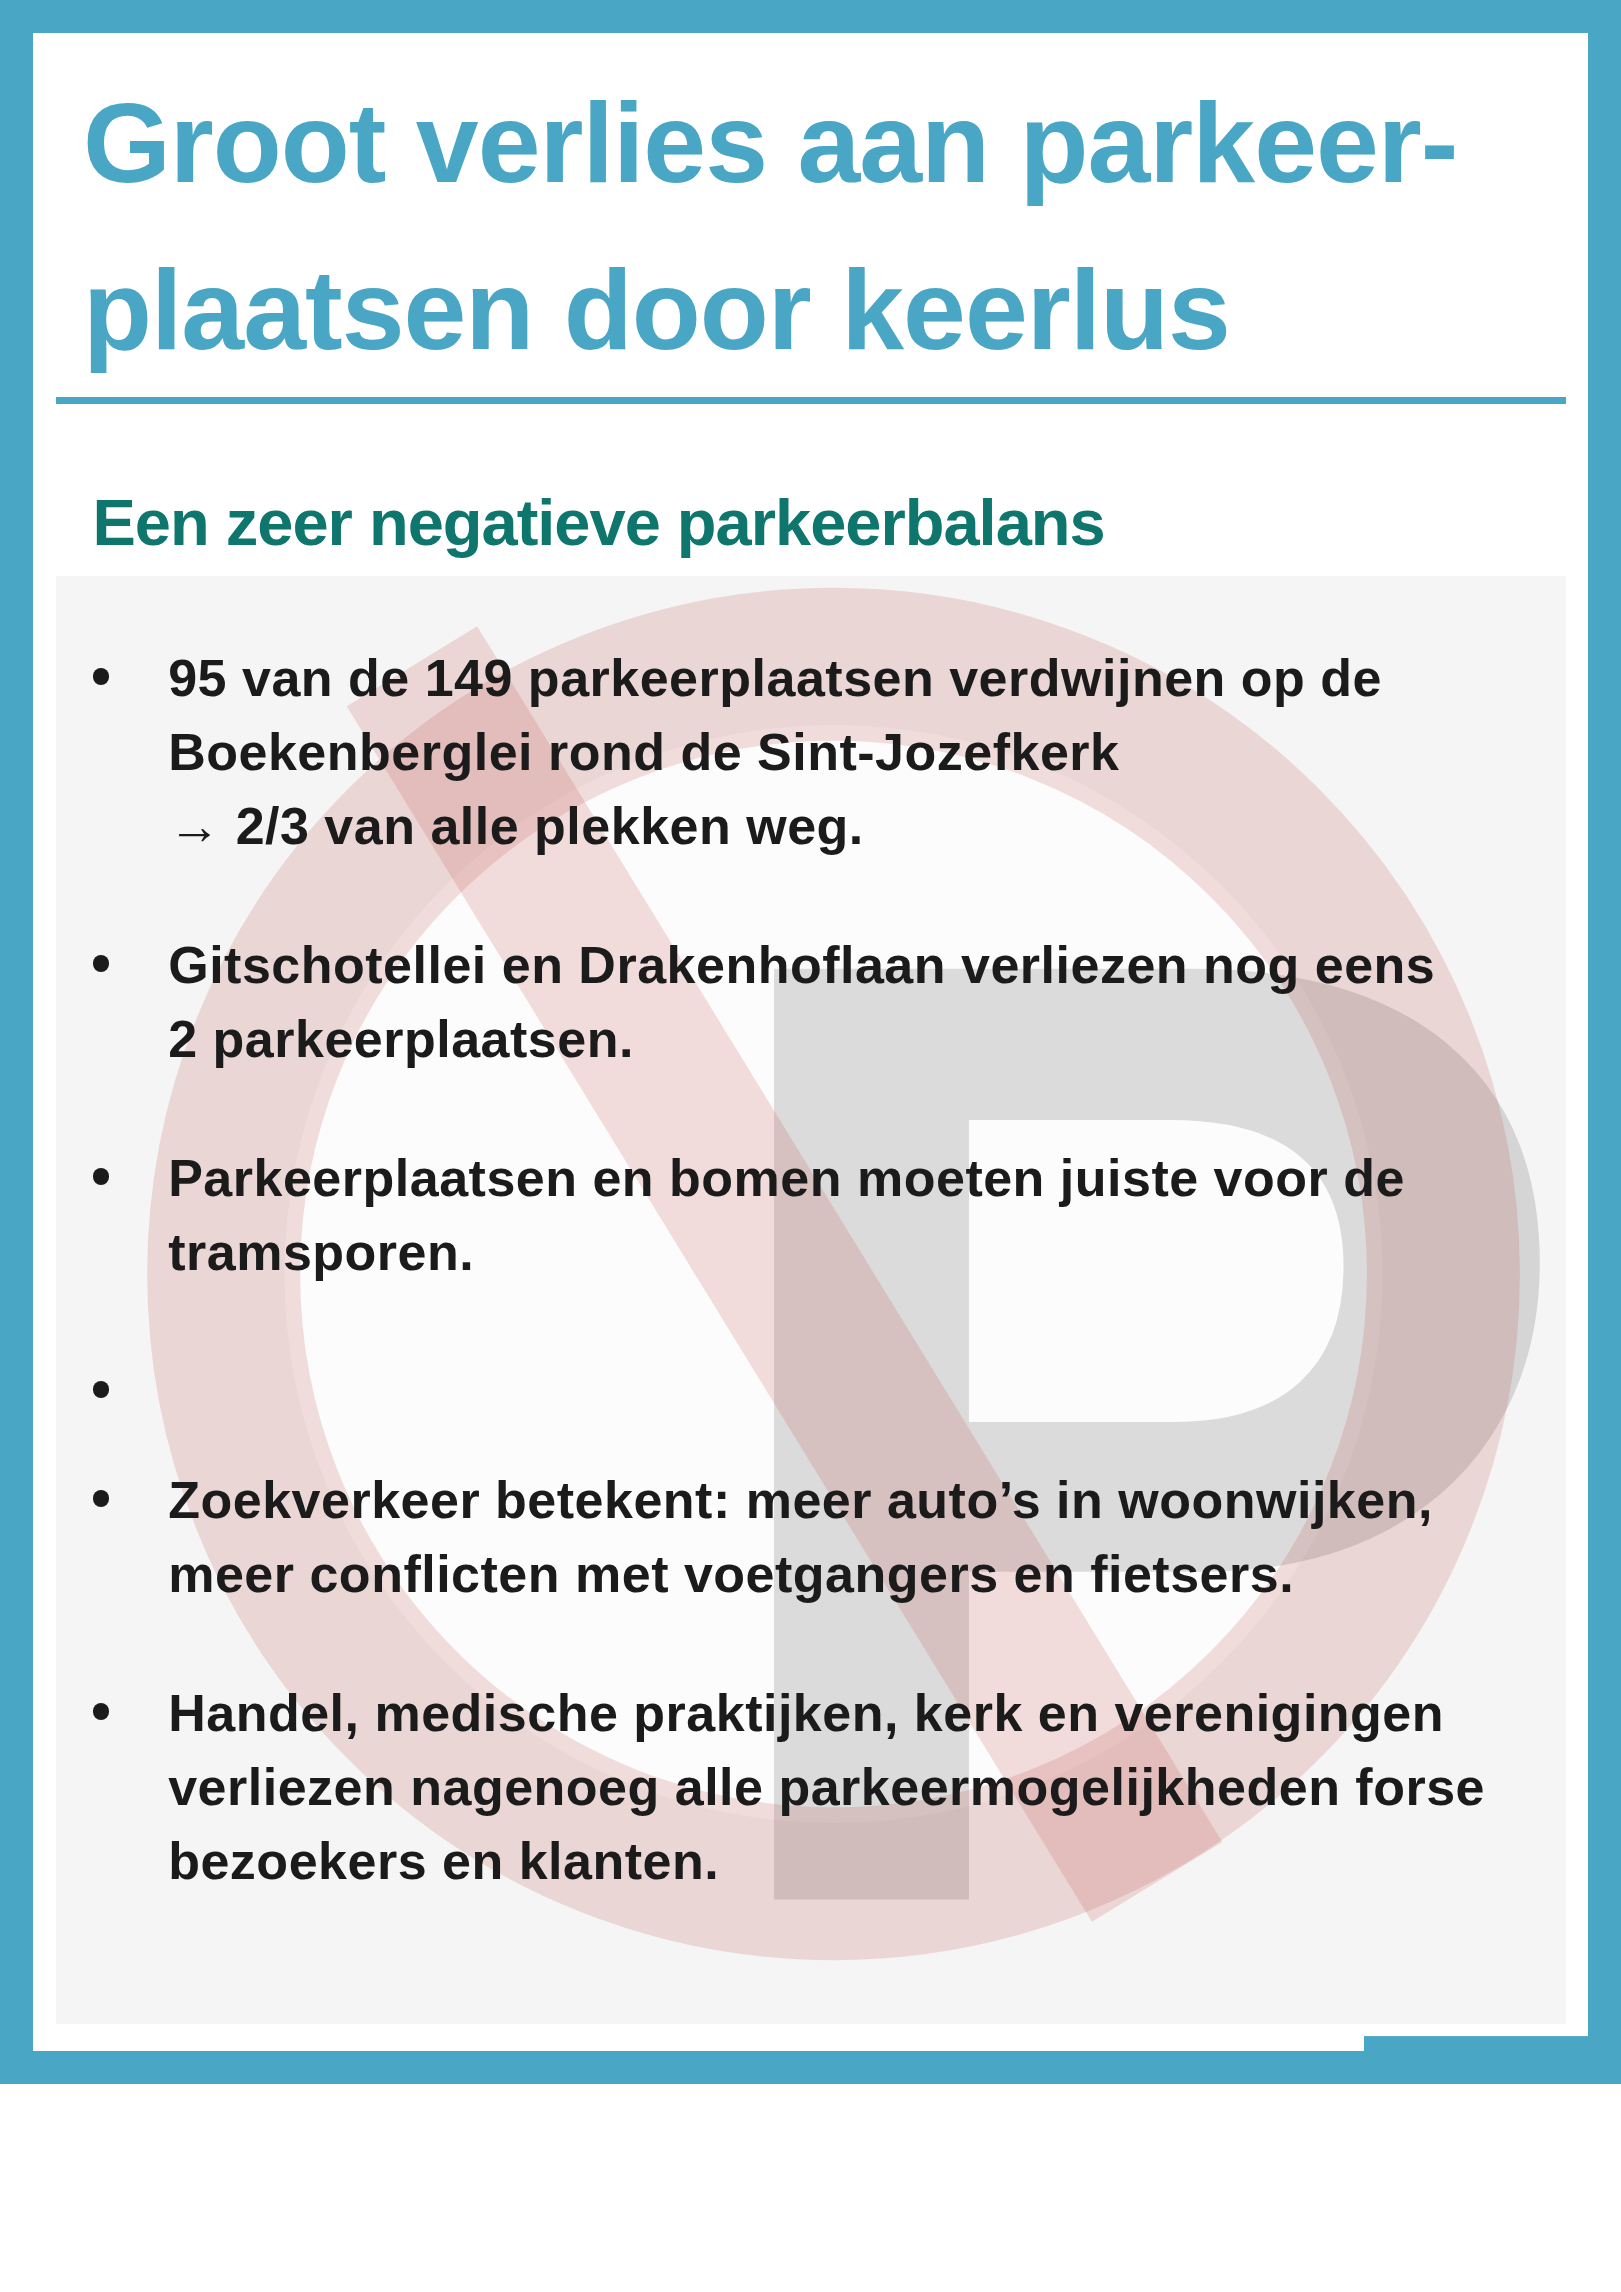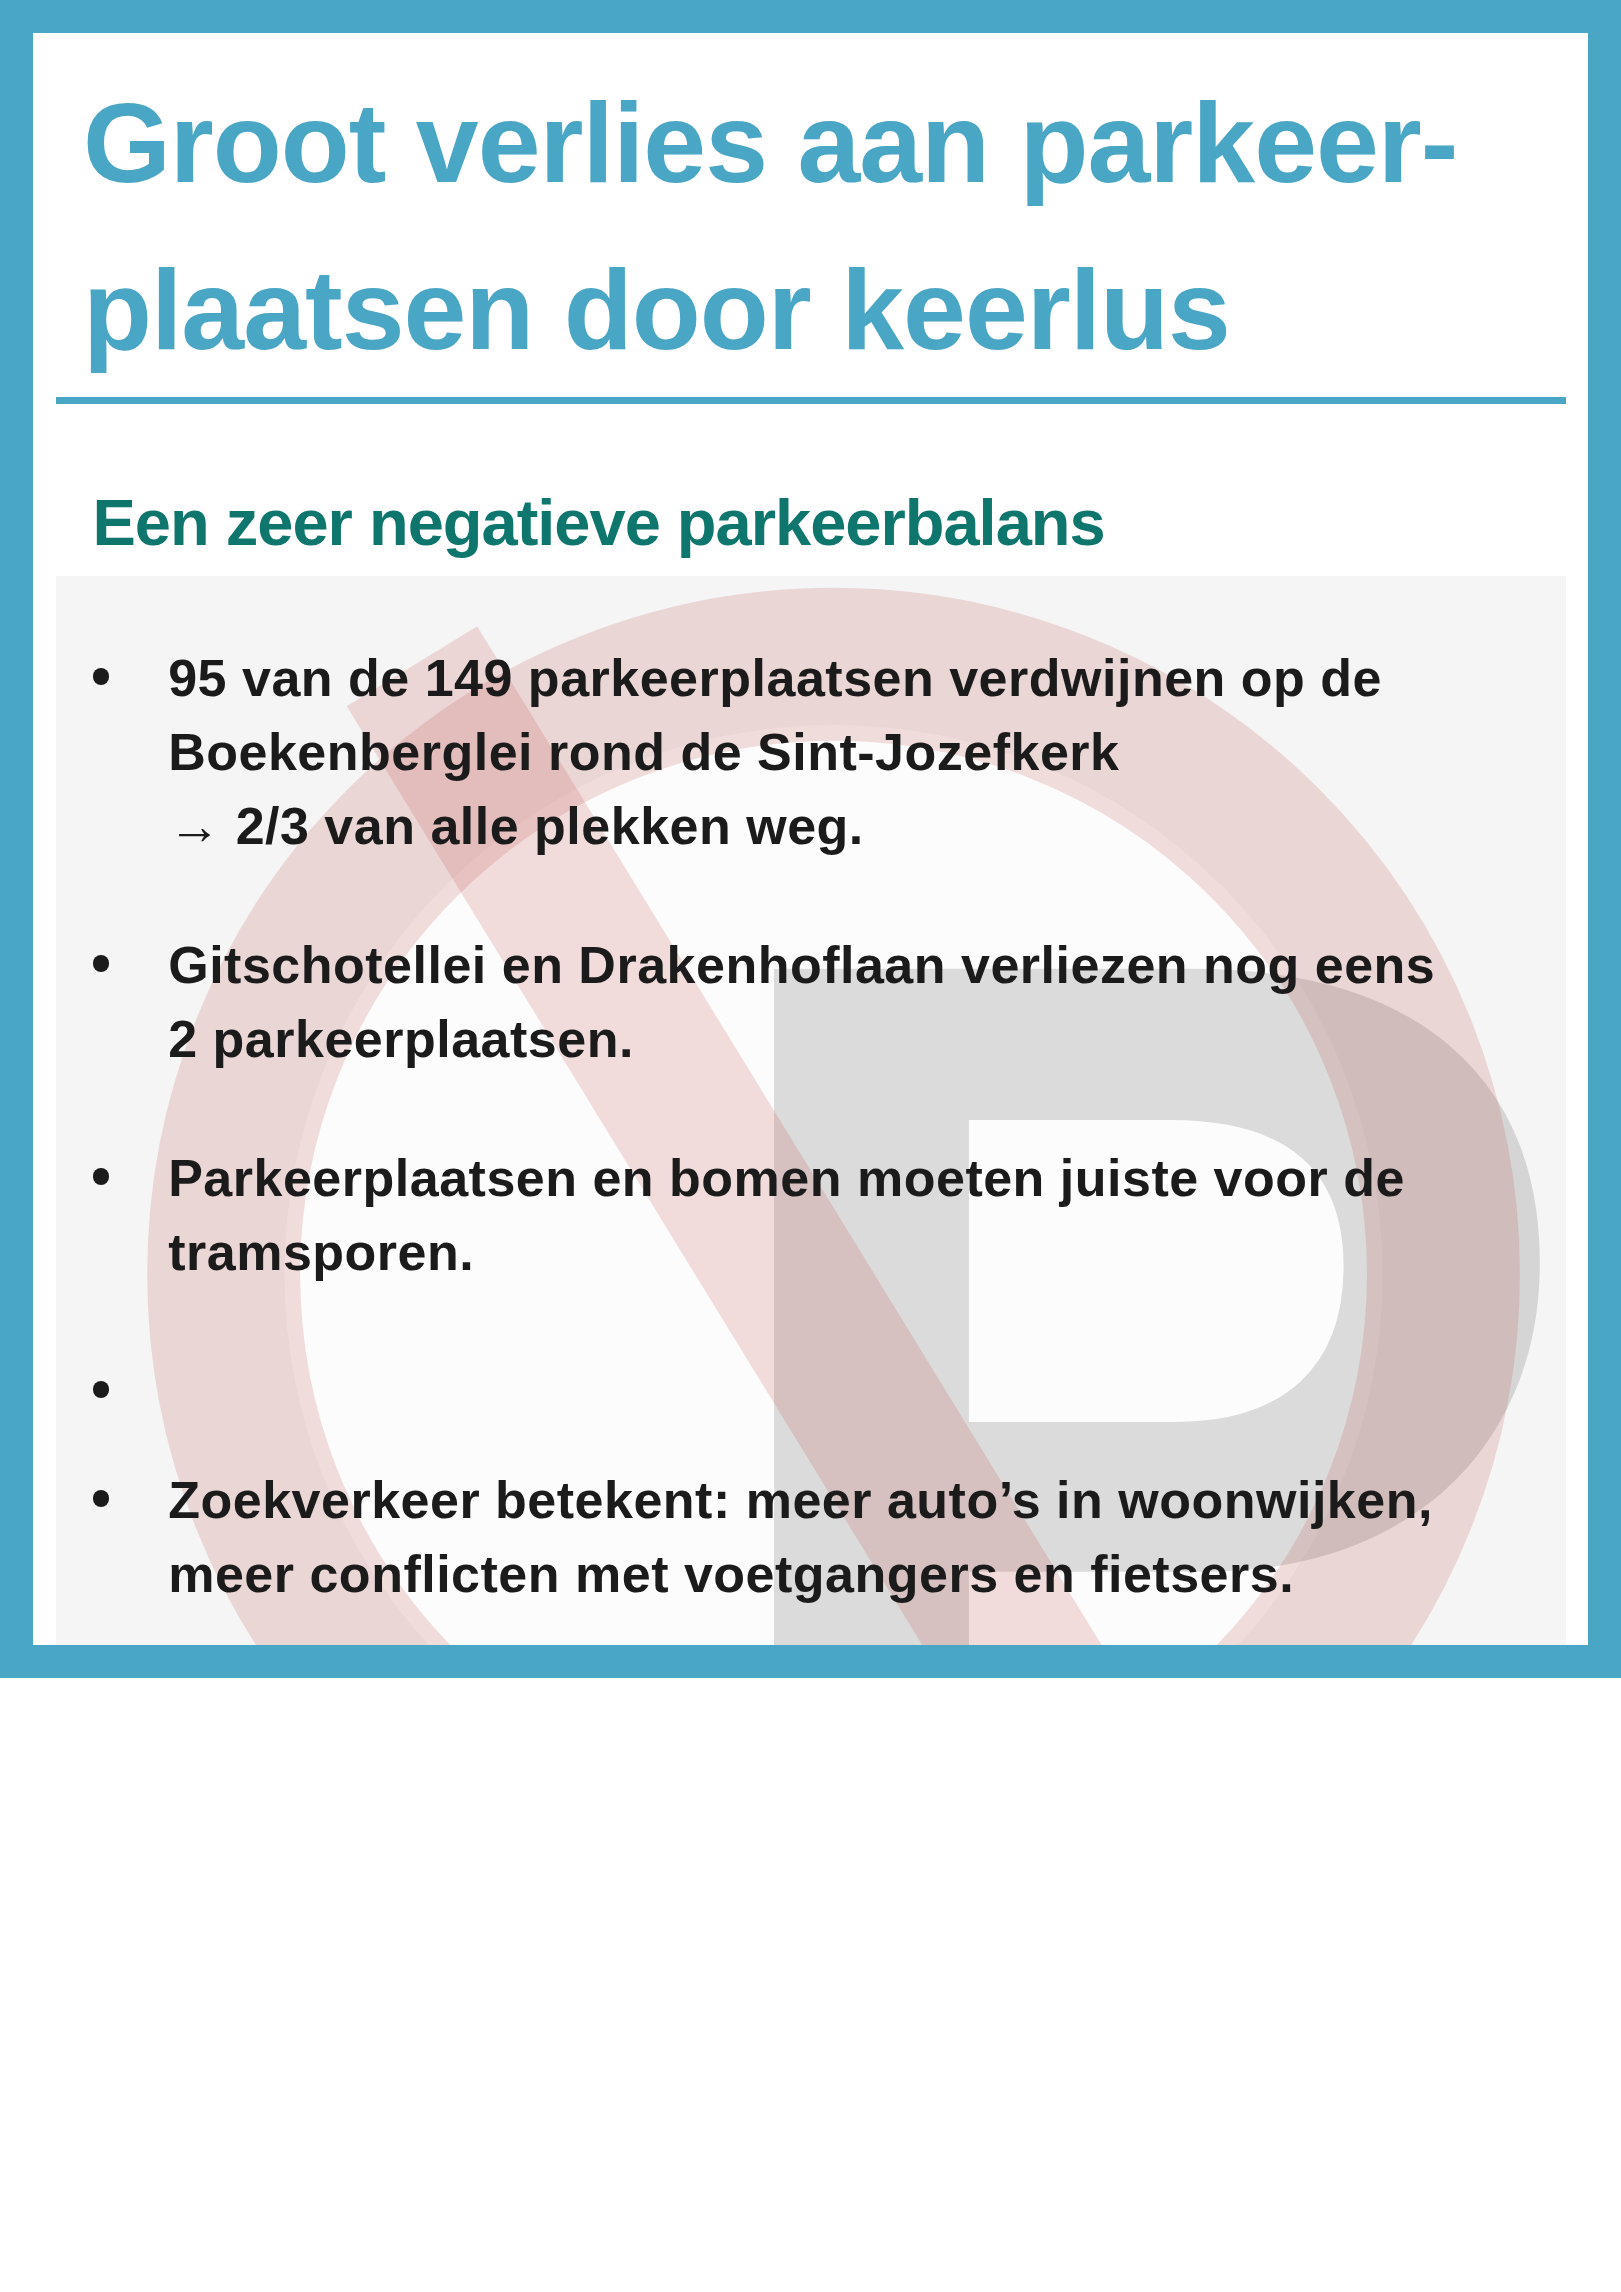--- a/index.html
+++ b/index.html
@@ -1,18 +1,18 @@
 <!DOCTYPE html>
 <html style="--teal: #49a6c5; --panel: #f5f5f5; --text: #1b1b1b; --watermark-red: #bf4040; --watermark-gray: #2f2f2f;"><head>
 <meta charset="utf-8">
 <style>
   html,body{margin:0;padding:0;background:#ffffff;}
   .page{
     position:relative;
-    width:1621px;height:1678px;
+    width:1621px;height:2084px;
     box-sizing:border-box;
     border:33px solid var(--teal,#49a6c5);
     background:#ffffff;
     font-family:"Liberation Sans",sans-serif;
     overflow:hidden;
   }
   .content{padding:0 22.5px;}
   .title{
     color:var(--teal,#49a6c5);
     font-weight:bold;

